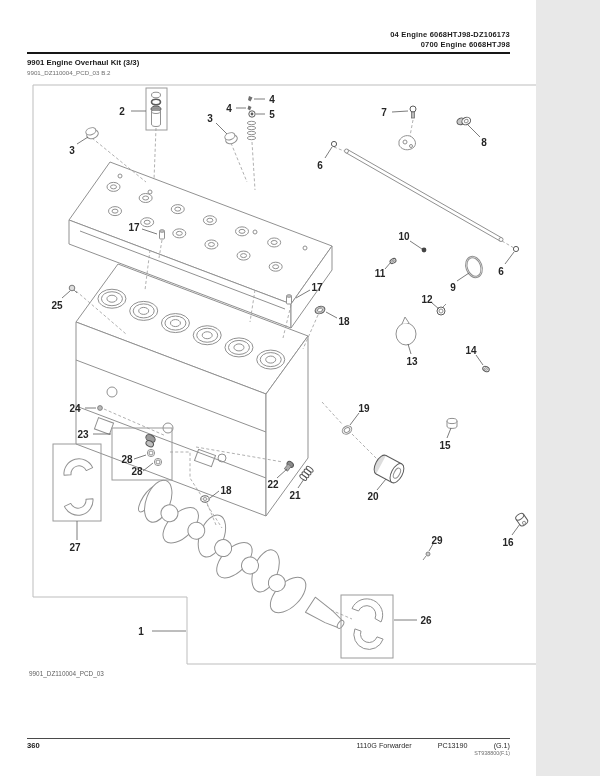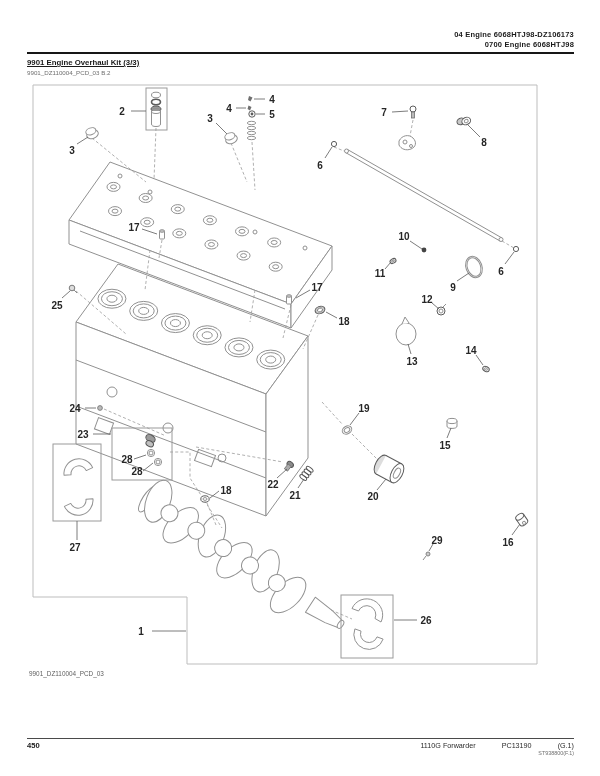--- a/index.html
+++ b/index.html
@@ -1,21 +1,21 @@
 <!DOCTYPE html>
 <html><head>
 <meta charset="utf-8">
 <style>
   html,body{margin:0;padding:0;background:#e8e8e8;}
-  .page{position:relative;width:600px;height:776px;background:#ffffff;overflow:hidden;
+  .page{position:relative;width:536px;height:776px;background:#ffffff;overflow:hidden;
         font-family:"Liberation Sans",sans-serif;}
   .hdr-right{position:absolute;top:30px;right:26px;text-align:right;font-size:7.5px;
              font-weight:bold;color:#1a1a1a;line-height:10px;letter-spacing:.2px;}
   .hdr-rule{position:absolute;top:52px;left:27px;right:26px;height:1.6px;background:#161616;}
-  .sec-title{position:absolute;top:58px;left:27px;font-size:7.8px;font-weight:bold;color:#1a1a1a;text-decoration:underline;}
+  .sec-title{position:absolute;top:58px;left:27px;font-size:7.8px;font-weight:bold;color:#1a1a1a;}
   .sec-sub{position:absolute;top:69px;left:27px;font-size:6.2px;color:#6f6f6f;}
   .fig-caption{position:absolute;top:670px;left:29px;font-size:6.4px;color:#5f5f5f;}
   .ftr-rule{position:absolute;top:738px;left:27px;right:26px;height:1px;background:#4a4a4a;}
   .ftr-page{position:absolute;top:741px;left:27px;font-size:7.6px;font-weight:bold;color:#1a1a1a;}
   .ftr-right{position:absolute;top:741px;right:26px;font-size:7.2px;color:#2a2a2a;}
   .ftr-right span{margin-left:24px;}
   .ftr-code{position:absolute;top:750px;right:26px;font-size:5.4px;color:#6f6f6f;}
   svg{position:absolute;top:0;left:0;}
   .art{fill:#ffffff;stroke:#919191;stroke-width:1;stroke-linejoin:round;}
   .artn{fill:none;stroke:#919191;stroke-width:1;}
@@ -388,20 +388,20 @@
         <text x="75" y="550.5" class="callout">27</text>
         <text x="127" y="462.5" class="callout">28</text>
         <text x="137" y="474.5" class="callout">28</text>
         <text x="437" y="543.5" class="callout">29</text>
       </g>
   </svg>
 
   <div class="fig-caption">9901_DZ110004_PCD_03</div>
 
   <div class="ftr-rule"></div>
-  <div class="ftr-page">450</div>
+  <div class="ftr-page">360</div>
   <div class="ftr-right">
     <span style="margin-left:10px">1110G Forwarder</span>
     <span>PC13190</span>
     <span>(G.1)</span>
   </div>
   <div class="ftr-code">ST938800(F.1)</div>
 </div>
 
 </body></html>

